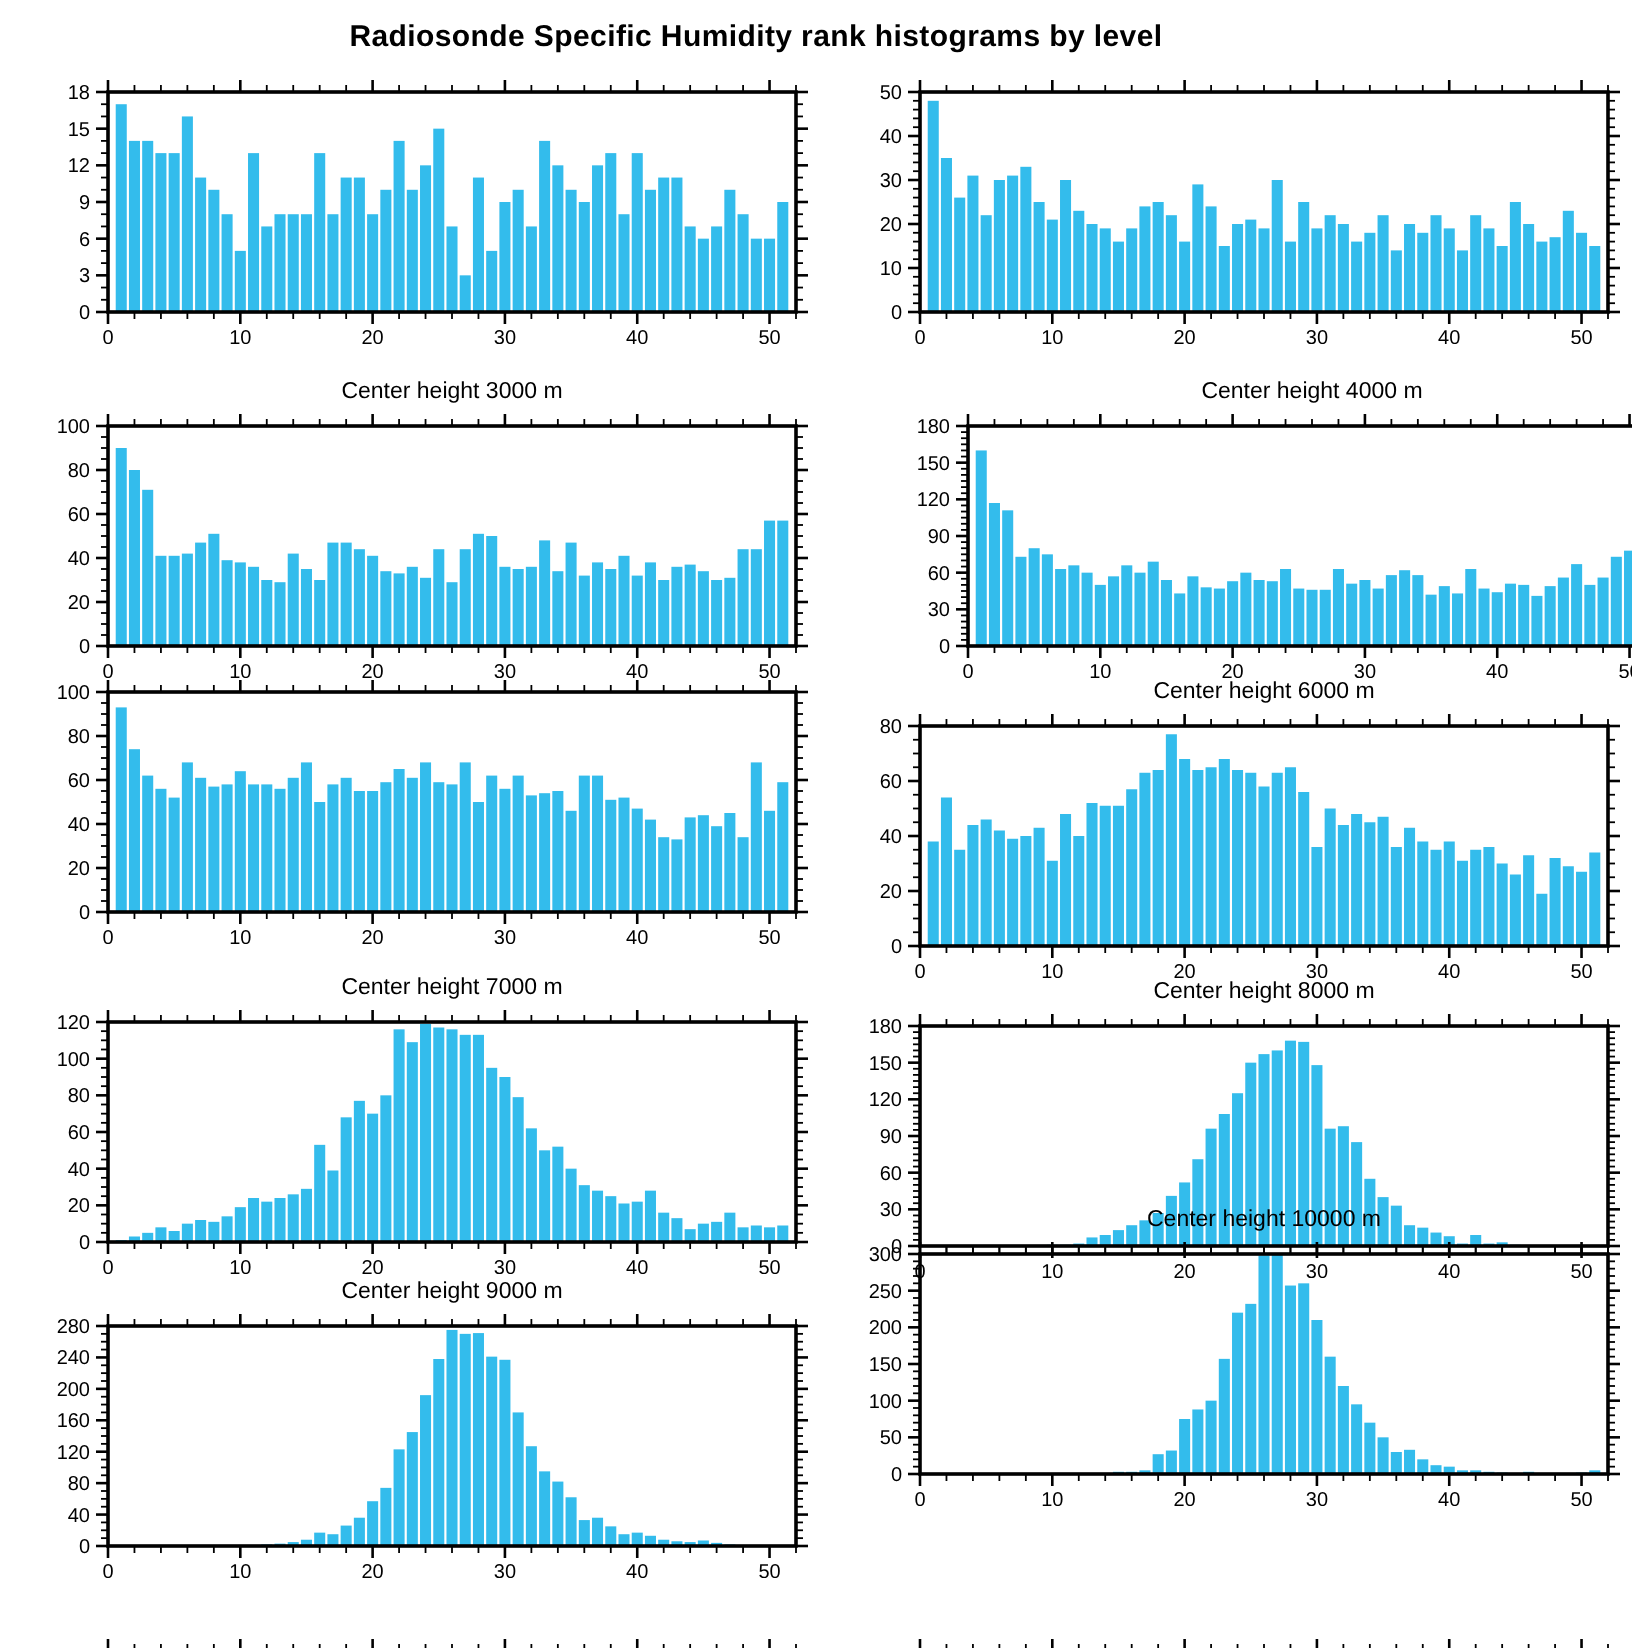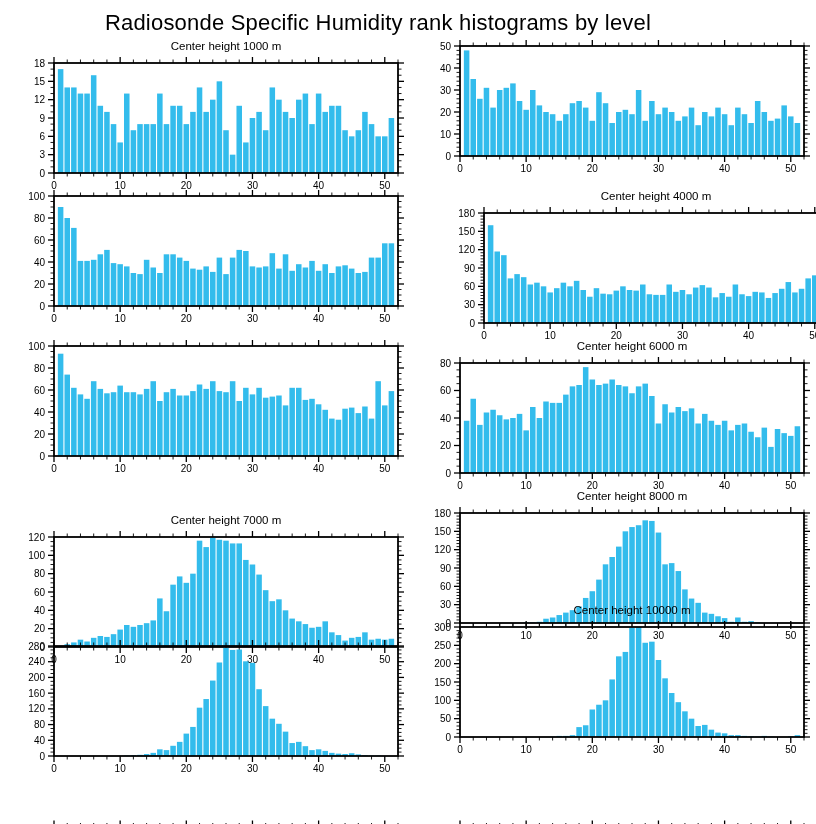--- a/index.html
+++ b/index.html
@@ -2,39 +2,38 @@
 <html><head>
 <meta charset="utf-8">
 <style>
   html,body{margin:0;padding:0;background:#ffffff;}
   body{
     width:816px;height:824px;position:relative;overflow:hidden;
     font-family:"Liberation Sans", sans-serif;color:#000;
   }
   .main-title{
     position:absolute;top:10px;left:0;width:756px;text-align:center;
-    font-size:22px;font-weight:400;letter-spacing:0.2px;
+    font-size:15px;font-weight:700;letter-spacing:0.2px;
   }
   .panel{position:absolute;width:400px;height:152px;}
   .panel-title{
     margin-left:36px;width:364px;text-align:center;
     font-size:11.5px;font-weight:500;height:17px;line-height:17px;
   }
   .panel svg{display:block;}
   .tick-label{font-size:10px;font-family:"Liberation Sans", sans-serif;}
   .clip-strip{position:absolute;top:812px;height:12px;width:400px;}
 </style>
 </head>
 <body>
 
 <div class="main-title">Radiosonde Specific Humidity rank histograms by level</div>
 
 <div id="panels">
     <figure class="panel" style="margin: 0px; left: 8px; top: 38px;">
-      <div class="panel-title">Center height 1000 m</div>
       <svg width="400" height="134">
         <rect x="49.86" width="5.52" y="14.11" height="103.89" fill="#33BCEC"></rect>
         <rect x="56.47" width="5.52" y="32.44" height="85.56" fill="#33BCEC"></rect>
         <rect x="63.09" width="5.52" y="32.44" height="85.56" fill="#33BCEC"></rect>
         <rect x="69.70" width="5.52" y="38.56" height="79.44" fill="#33BCEC"></rect>
         <rect x="76.32" width="5.52" y="38.56" height="79.44" fill="#33BCEC"></rect>
         <rect x="82.93" width="5.52" y="20.22" height="97.78" fill="#33BCEC"></rect>
         <rect x="89.55" width="5.52" y="50.78" height="67.22" fill="#33BCEC"></rect>
         <rect x="96.17" width="5.52" y="56.89" height="61.11" fill="#33BCEC"></rect>
         <rect x="102.78" width="5.52" y="69.11" height="48.89" fill="#33BCEC"></rect>
@@ -356,20 +355,21 @@
         <line x1="337.07692307692304" y1="4.5" x2="337.07692307692304" y2="8" stroke="#000000" stroke-width="0.9"></line>
         <line x1="350.30769230769226" y1="118" x2="350.30769230769226" y2="121.5" stroke="#000000" stroke-width="0.9"></line>
         <line x1="350.30769230769226" y1="4.5" x2="350.30769230769226" y2="8" stroke="#000000" stroke-width="0.9"></line>
         <line x1="363.53846153846155" y1="118" x2="363.53846153846155" y2="121.5" stroke="#000000" stroke-width="0.9"></line>
         <line x1="363.53846153846155" y1="4.5" x2="363.53846153846155" y2="8" stroke="#000000" stroke-width="0.9"></line>
         <line x1="390" y1="118" x2="390" y2="121.5" stroke="#000000" stroke-width="0.9"></line>
         <line x1="390" y1="4.5" x2="390" y2="8" stroke="#000000" stroke-width="0.9"></line>
       </svg>
     </figure>
     <figure class="panel" style="margin: 0px; left: 8px; top: 188px;">
+      <div class="panel-title">Center height 3000 m</div>
       <svg width="400" height="134">
         <rect x="49.86" width="5.52" y="19.00" height="99.00" fill="#33BCEC"></rect>
         <rect x="56.47" width="5.52" y="30.00" height="88.00" fill="#33BCEC"></rect>
         <rect x="63.09" width="5.52" y="39.90" height="78.10" fill="#33BCEC"></rect>
         <rect x="69.70" width="5.52" y="72.90" height="45.10" fill="#33BCEC"></rect>
         <rect x="76.32" width="5.52" y="72.90" height="45.10" fill="#33BCEC"></rect>
         <rect x="82.93" width="5.52" y="71.80" height="46.20" fill="#33BCEC"></rect>
         <rect x="89.55" width="5.52" y="66.30" height="51.70" fill="#33BCEC"></rect>
         <rect x="96.17" width="5.52" y="61.90" height="56.10" fill="#33BCEC"></rect>
         <rect x="102.78" width="5.52" y="75.10" height="42.90" fill="#33BCEC"></rect>
@@ -1037,21 +1037,21 @@
         <line x1="337.07692307692304" y1="118" x2="337.07692307692304" y2="121.5" stroke="#000000" stroke-width="0.9"></line>
         <line x1="337.07692307692304" y1="4.5" x2="337.07692307692304" y2="8" stroke="#000000" stroke-width="0.9"></line>
         <line x1="350.30769230769226" y1="118" x2="350.30769230769226" y2="121.5" stroke="#000000" stroke-width="0.9"></line>
         <line x1="350.30769230769226" y1="4.5" x2="350.30769230769226" y2="8" stroke="#000000" stroke-width="0.9"></line>
         <line x1="363.53846153846155" y1="118" x2="363.53846153846155" y2="121.5" stroke="#000000" stroke-width="0.9"></line>
         <line x1="363.53846153846155" y1="4.5" x2="363.53846153846155" y2="8" stroke="#000000" stroke-width="0.9"></line>
         <line x1="390" y1="118" x2="390" y2="121.5" stroke="#000000" stroke-width="0.9"></line>
         <line x1="390" y1="4.5" x2="390" y2="8" stroke="#000000" stroke-width="0.9"></line>
       </svg>
     </figure>
-    <figure class="panel" style="margin: 0px; left: 8px; top: 512px;">
+    <figure class="panel" style="margin: 0px; left: 8px; top: 486px;">
       <div class="panel-title">Center height 7000 m</div>
       <svg width="400" height="134">
         <rect x="49.86" width="5.52" y="117.08" height="0.92" fill="#33BCEC"></rect>
         <rect x="56.47" width="5.52" y="115.25" height="2.75" fill="#33BCEC"></rect>
         <rect x="63.09" width="5.52" y="113.42" height="4.58" fill="#33BCEC"></rect>
         <rect x="69.70" width="5.52" y="110.67" height="7.33" fill="#33BCEC"></rect>
         <rect x="76.32" width="5.52" y="112.50" height="5.50" fill="#33BCEC"></rect>
         <rect x="82.93" width="5.52" y="108.83" height="9.17" fill="#33BCEC"></rect>
         <rect x="89.55" width="5.52" y="107.00" height="11.00" fill="#33BCEC"></rect>
         <rect x="96.17" width="5.52" y="107.92" height="10.08" fill="#33BCEC"></rect>
@@ -1395,20 +1395,21 @@
         <line x1="337.07692307692304" y1="4.5" x2="337.07692307692304" y2="8" stroke="#000000" stroke-width="0.9"></line>
         <line x1="350.30769230769226" y1="118" x2="350.30769230769226" y2="121.5" stroke="#000000" stroke-width="0.9"></line>
         <line x1="350.30769230769226" y1="4.5" x2="350.30769230769226" y2="8" stroke="#000000" stroke-width="0.9"></line>
         <line x1="363.53846153846155" y1="118" x2="363.53846153846155" y2="121.5" stroke="#000000" stroke-width="0.9"></line>
         <line x1="363.53846153846155" y1="4.5" x2="363.53846153846155" y2="8" stroke="#000000" stroke-width="0.9"></line>
         <line x1="390" y1="118" x2="390" y2="121.5" stroke="#000000" stroke-width="0.9"></line>
         <line x1="390" y1="4.5" x2="390" y2="8" stroke="#000000" stroke-width="0.9"></line>
       </svg>
     </figure>
     <figure class="panel" style="margin: 0px; left: 8px; top: 638px;">
+      <div class="panel-title">Center height 9000 m</div>
       <svg width="400" height="134">
         <rect x="116.01" width="5.52" y="117.61" height="0.39" fill="#33BCEC"></rect>
         <rect x="122.63" width="5.52" y="117.21" height="0.79" fill="#33BCEC"></rect>
         <rect x="129.24" width="5.52" y="116.82" height="1.18" fill="#33BCEC"></rect>
         <rect x="135.86" width="5.52" y="116.04" height="1.96" fill="#33BCEC"></rect>
         <rect x="142.47" width="5.52" y="114.86" height="3.14" fill="#33BCEC"></rect>
         <rect x="149.09" width="5.52" y="111.32" height="6.68" fill="#33BCEC"></rect>
         <rect x="155.70" width="5.52" y="112.11" height="5.89" fill="#33BCEC"></rect>
         <rect x="162.32" width="5.52" y="107.79" height="10.21" fill="#33BCEC"></rect>
         <rect x="168.93" width="5.52" y="103.86" height="14.14" fill="#33BCEC"></rect>

